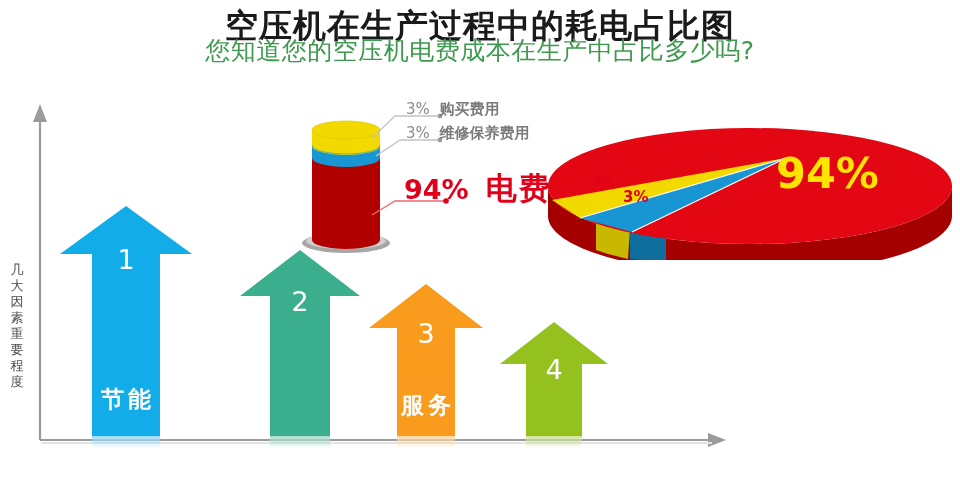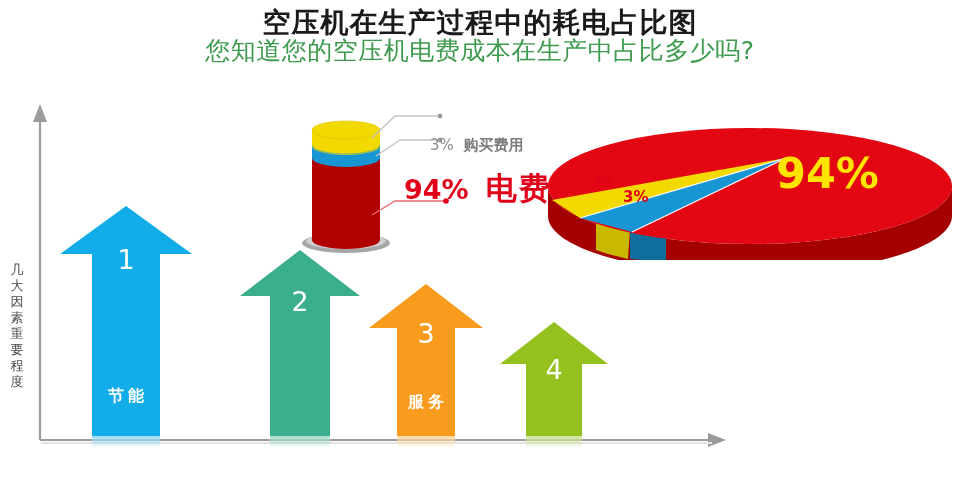--- a/index.html
+++ b/index.html
@@ -19,21 +19,21 @@
     overflow: hidden;
   }
 
   
   .title {
     position: absolute;
     left: 0;
     top: 4px;
     width: 960px;
     text-align: center;
-    font-size: 28px;
+    font-size: 33px;
     font-weight: bold;
     color: #1a1a1a;
     letter-spacing: 1px;
     white-space: nowrap;
   }
   .subtitle {
     position: absolute;
     left: 0;
     top: 34px;
     width: 960px;
@@ -83,21 +83,21 @@
     color: #ffffff;
     font-size: 27px;
     font-weight: normal;
     line-height: 1;
   }
   .arrow .lab {
     position: absolute;
     width: 100%;
     text-align: center;
     color: #ffffff;
-    font-size: 16px;
+    font-size: 23px;
     font-weight: bold;
     letter-spacing: 4px;
     line-height: 1;
     text-indent: 4px;
   }
   .arrow-reflection {
     position: absolute;
     height: 12px;
   }
 
@@ -228,25 +228,29 @@
 
   <svg class="axis-svg" width="960" height="483">
     <polyline points="372,138 395,116 440,116" fill="none" stroke="#c4c4c4" stroke-width="1.3"></polyline>
     <circle cx="440" cy="116" r="2.4" fill="#9b9b9b"></circle>
     <polyline points="376,156 400,140 440,140" fill="none" stroke="#c4c4c4" stroke-width="1.3"></polyline>
     <circle cx="440" cy="140" r="2.4" fill="#9b9b9b"></circle>
     <polyline points="372,215 395,201 446,201" fill="none" stroke="#ec6a72" stroke-width="1.3"></polyline>
     <circle cx="446" cy="201" r="2.8" fill="#e1001a"></circle>
   </svg>
 
-  <div class="callout" style="left:430px; top:100px;margin-top:36px;">
+  <div class="callout" style="left:406px; top:100px;">
     <span class="pct">3%</span>
     <span class="txt">购买费用</span>
   </div>
 
+  <div class="callout" style="left:406px; top:124px;">
+    <span class="pct">3%</span>
+    <span class="txt">维修保养费用</span>
+  </div>
 
   <div class="callout-main" style="left:404px; top:168px;">
     <span class="pct">94%</span>
     <span class="txt">电费</span>
   </div>
 
   <div class="pie-wrap" style="left:540px; top:112px; width:420px; height:148px;">
     <svg width="420" height="148" viewBox="0 0 420 148">
 
       <path d="M8,74 A202,58 0 0 0 412,74 L412,104 A202,58 0 0 1 8,104 Z" fill="#A50000"></path>

